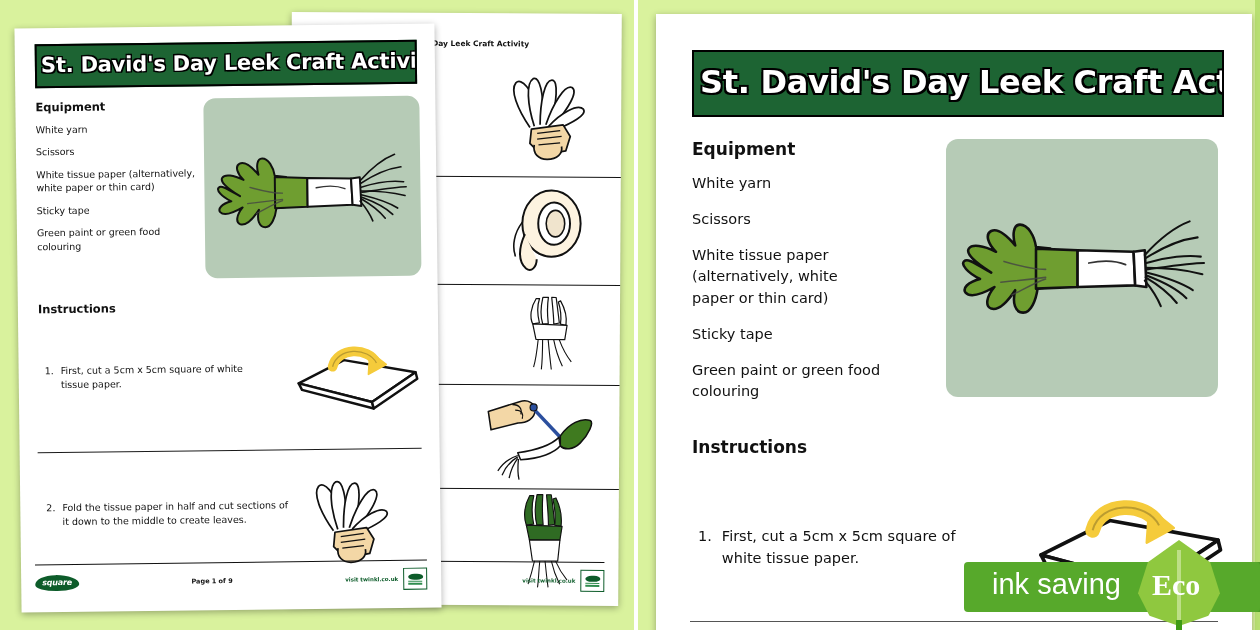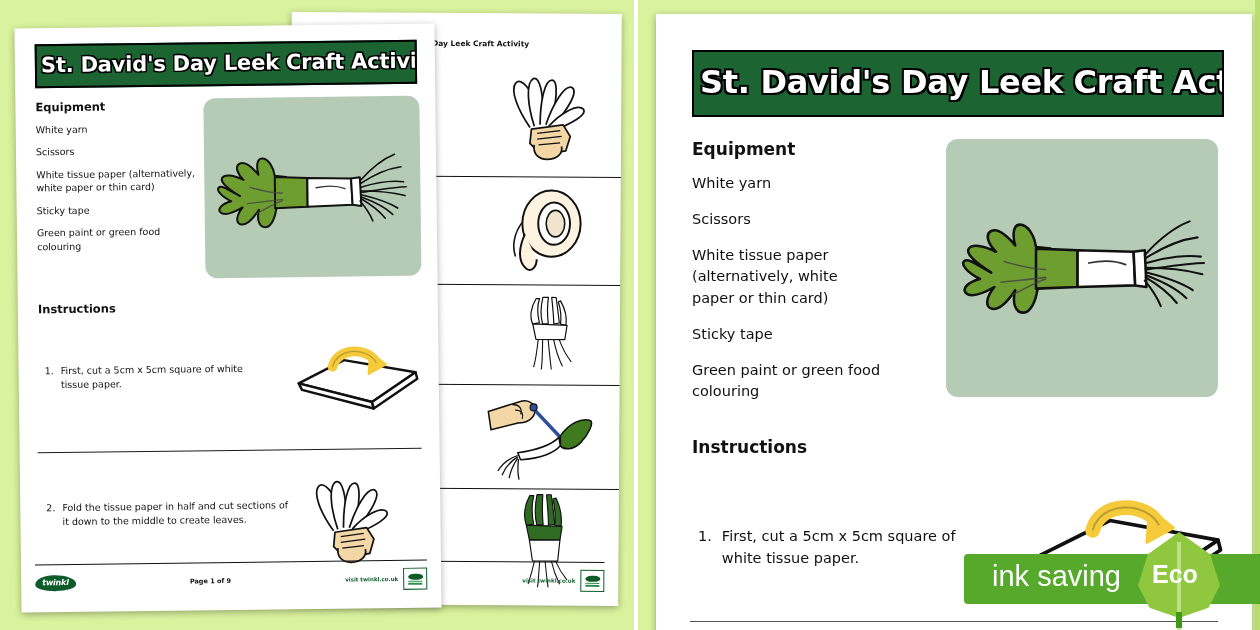--- a/index.html
+++ b/index.html
@@ -138,21 +138,21 @@
   }
   .p2-row{ position:relative; display:flex; align-items:center; justify-content:flex-end; }
   .p2-row .rowline{ position:absolute; left:0; right:0; top:0; border-top:1.5px solid #111; }
   .p2-frag{
     font-family:"DejaVu Sans",sans-serif; font-size:9px; color:#111;
     position:absolute; left:-2px;
   }
 
   
   .eco{
-    position:absolute; right:0; bottom:20px; z-index:60;
+    position:absolute; right:0; bottom:12px; z-index:60;
     width:304px; height:62px;
   }
   .eco-bar{
     position:absolute; left:8px; top:6px; width:296px; height:50px;
     background:#57a92b; border-radius:4px;
   }
   .eco-bar.dark{ background:#4d9a25; left:190px; width:114px; border-radius:0; }
   .eco-text{
     position:absolute; left:36px; top:12px;
     font-family:"Liberation Sans", sans-serif; font-size:29px; color:#fff;
@@ -163,21 +163,21 @@
     clip-path: polygon(50% 0%, 88% 26%, 100% 62%, 86% 88%, 50% 100%, 14% 88%, 0% 62%, 12% 26%);
   }
   .eco-vein{
     position:absolute; left:221px; top:-6px; width:4px; height:100px; background:#c6e394; opacity:.85;
   }
   .eco-stem{
     position:absolute; left:220px; top:64px; width:6px; height:16px; background:#3e9b14;
   }
   .eco-eco{
     position:absolute; left:196px; top:12px;
-    font-family:Liberation Sans, sans-serif; font-size:25px; font-weight:bold; color:#fff;
+    font-family:Liberation Serif, serif; font-size:30px; font-weight:bold; color:#fff;
   }
 </style>
 </head>
 <body>
 
 <svg width="0" height="0" style="position:absolute" aria-hidden="true">
   <defs>
 
     <g id="leek-colour">
       <g stroke="#111" stroke-width="3.2" stroke-linejoin="round" stroke-linecap="round">
@@ -400,21 +400,21 @@
           <span class="step">2.</span>
           <span class="step">Fold the tissue paper in half and cut sections of it down to the middle to create leaves.</span>
         </div>
         <svg width="108" height="112" viewBox="0 0 150 150" style="position:absolute;right:38px;top:10px;">
             <use href="#hand-leaves"></use>
           </svg>
       </div>
 
       <div class="footer">
         <div class="top-rule"></div>
-        <span class="twinkl-logo">twinkl</span>
+        <span class="twinkl-logo">square</span>
         <span class="page-num">Page 1 of 9</span>
         <span class="visit">
           <span class="visit-txt">visit twinkl.co.uk</span>
           <span class="visit-badge">
             <span class="blob"></span>
               <span class="ln"></span>
               <span class="ln"></span>
           </span>
         </span>
       </div>

